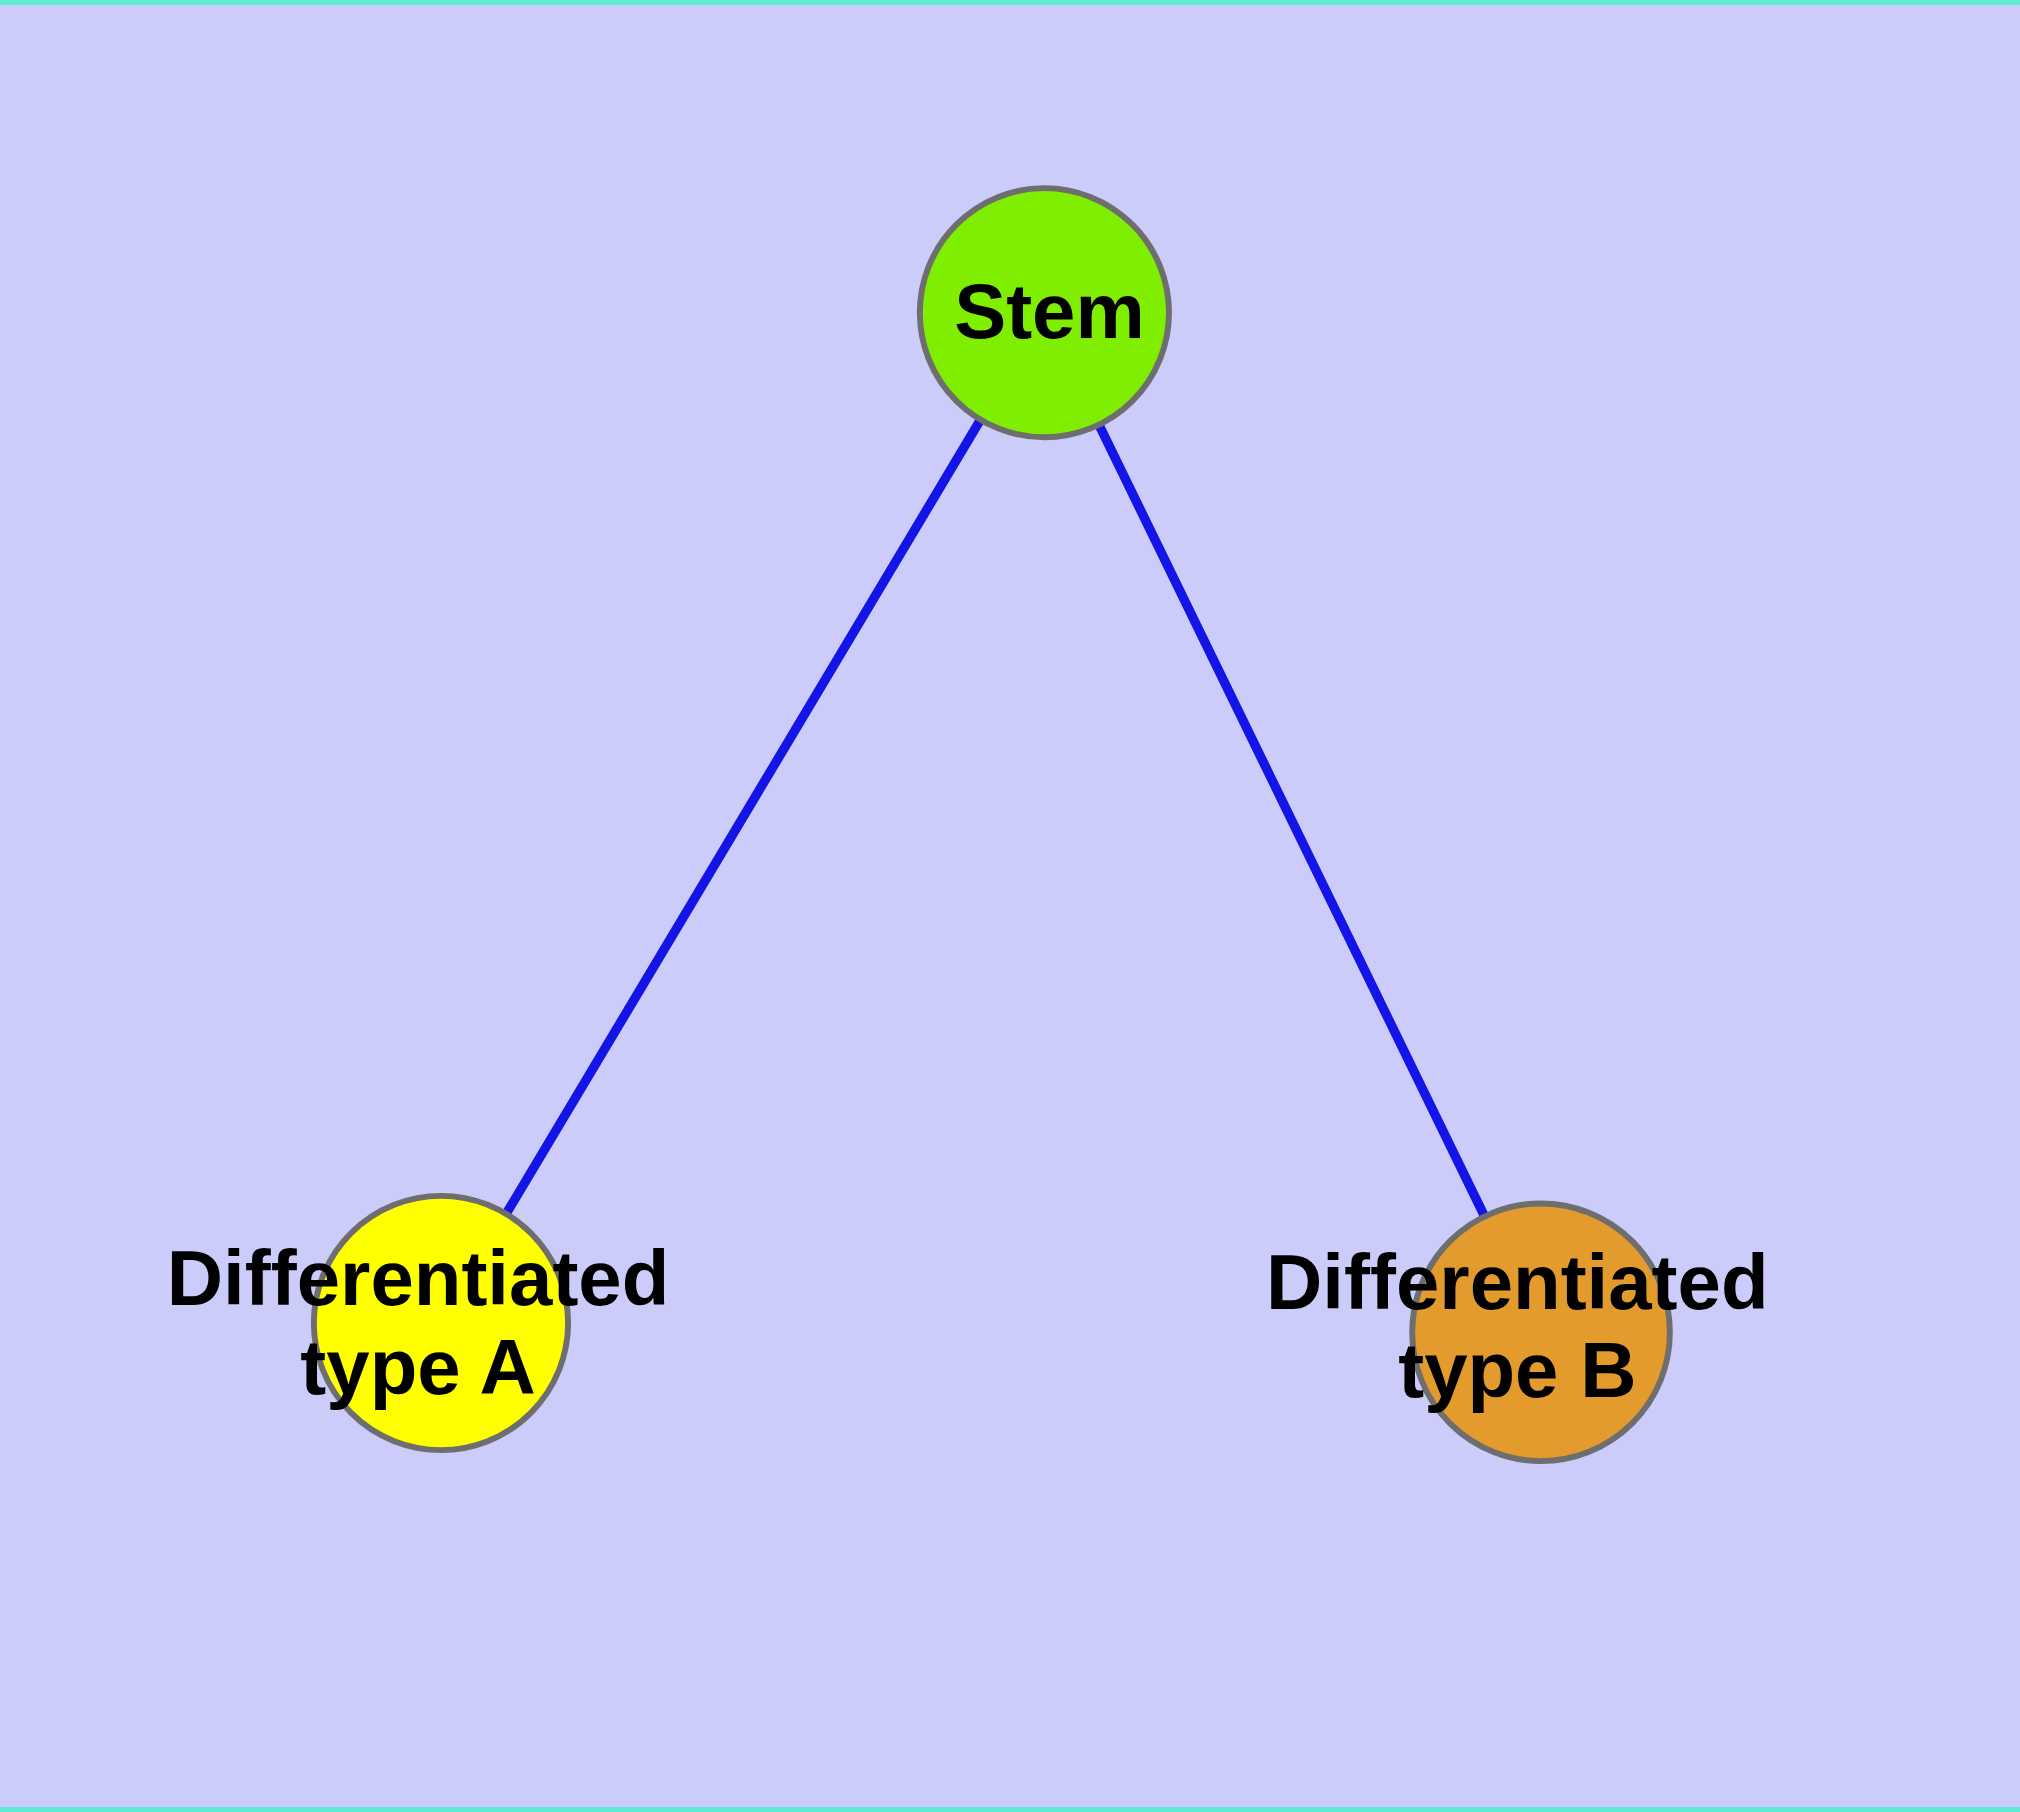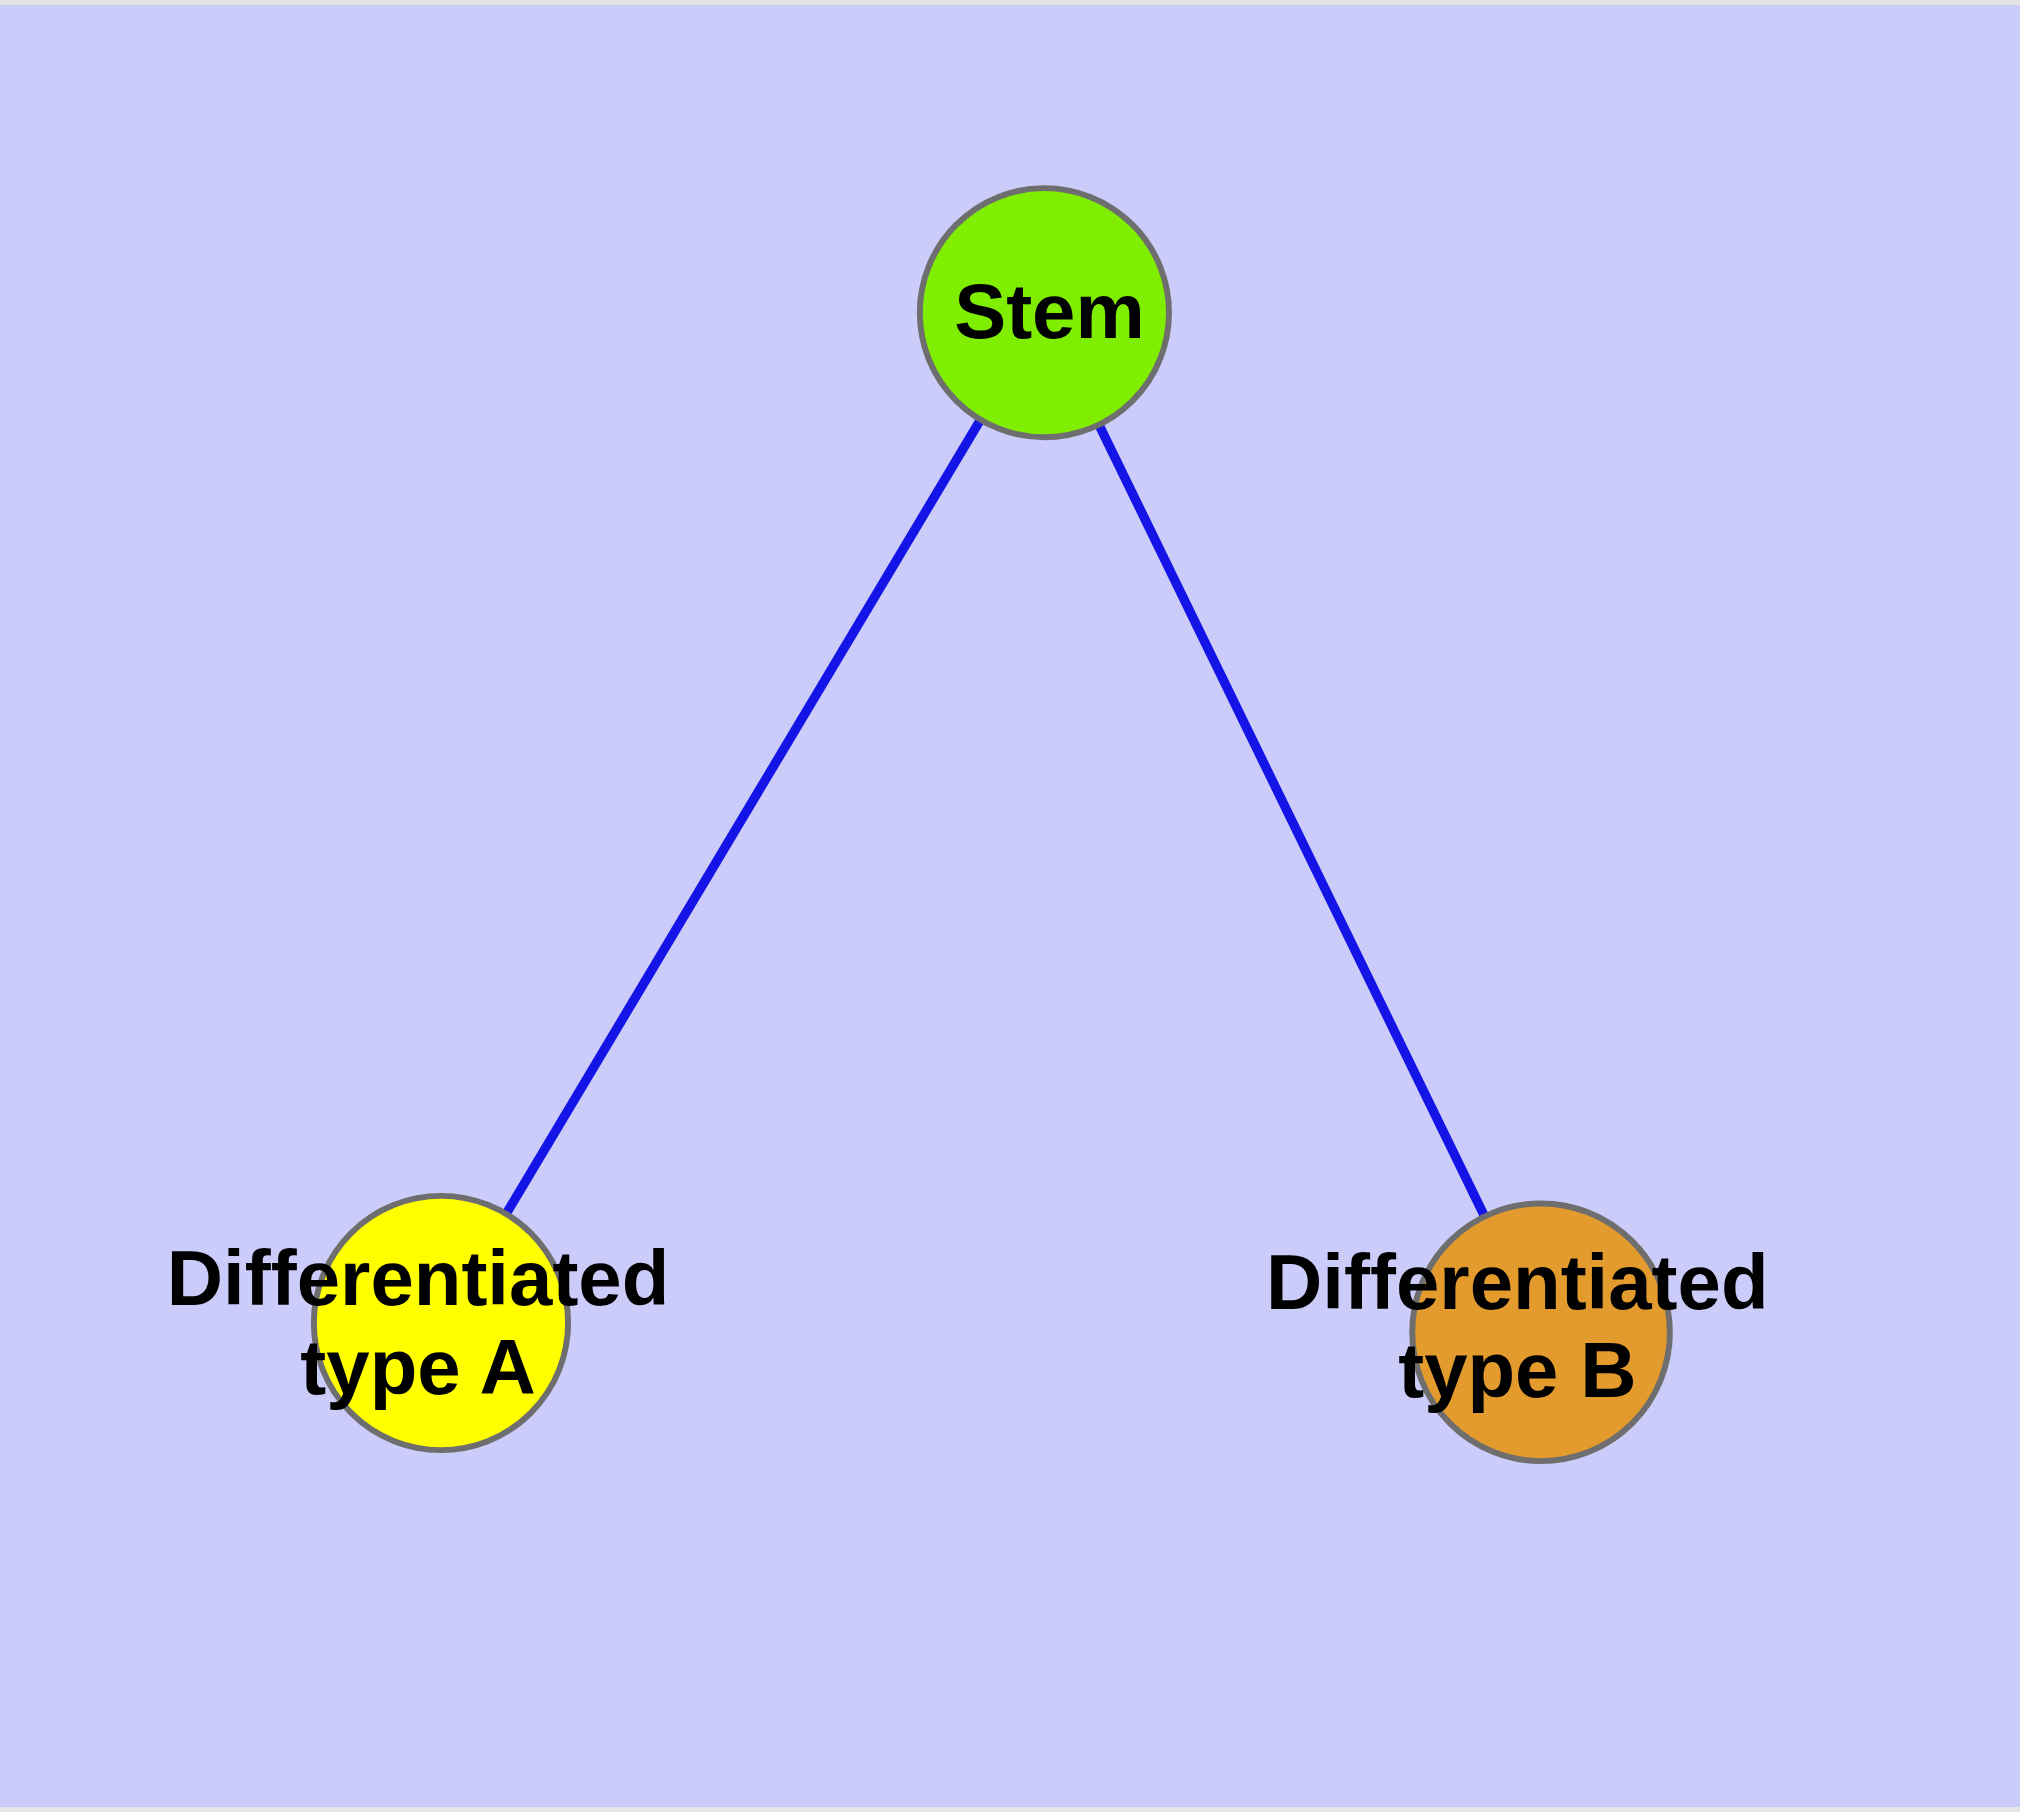--- a/index.html
+++ b/index.html
@@ -48,21 +48,21 @@
     font-size: 92px;
     fill: #000000;
     text-anchor: middle;
     dominant-baseline: middle;
     paint-order: normal;
   }
 </style>
 </head>
 <body>
 
-<div id="canvas" style="width: 2021px; height: 1812px; background: #e5e5e5;">
+<div id="canvas" style="width: 2021px; height: 1812px; background: #5eead4;">
 
   <div id="plot-area" style="background: rgb(204, 204, 250);"></div>
 
   <svg id="graph-svg" viewBox="0 0 2384 2138" xmlns="http://www.w3.org/2000/svg">
 
     <g>
       <line class="edge-line" x1="1232" y1="369" x2="520" y2="1561" stroke="#1414e6" stroke-width="11"></line>
       <line class="edge-line" x1="1232" y1="369" x2="1818" y2="1572" stroke="#1414e6" stroke-width="11"></line>
     </g>
 

